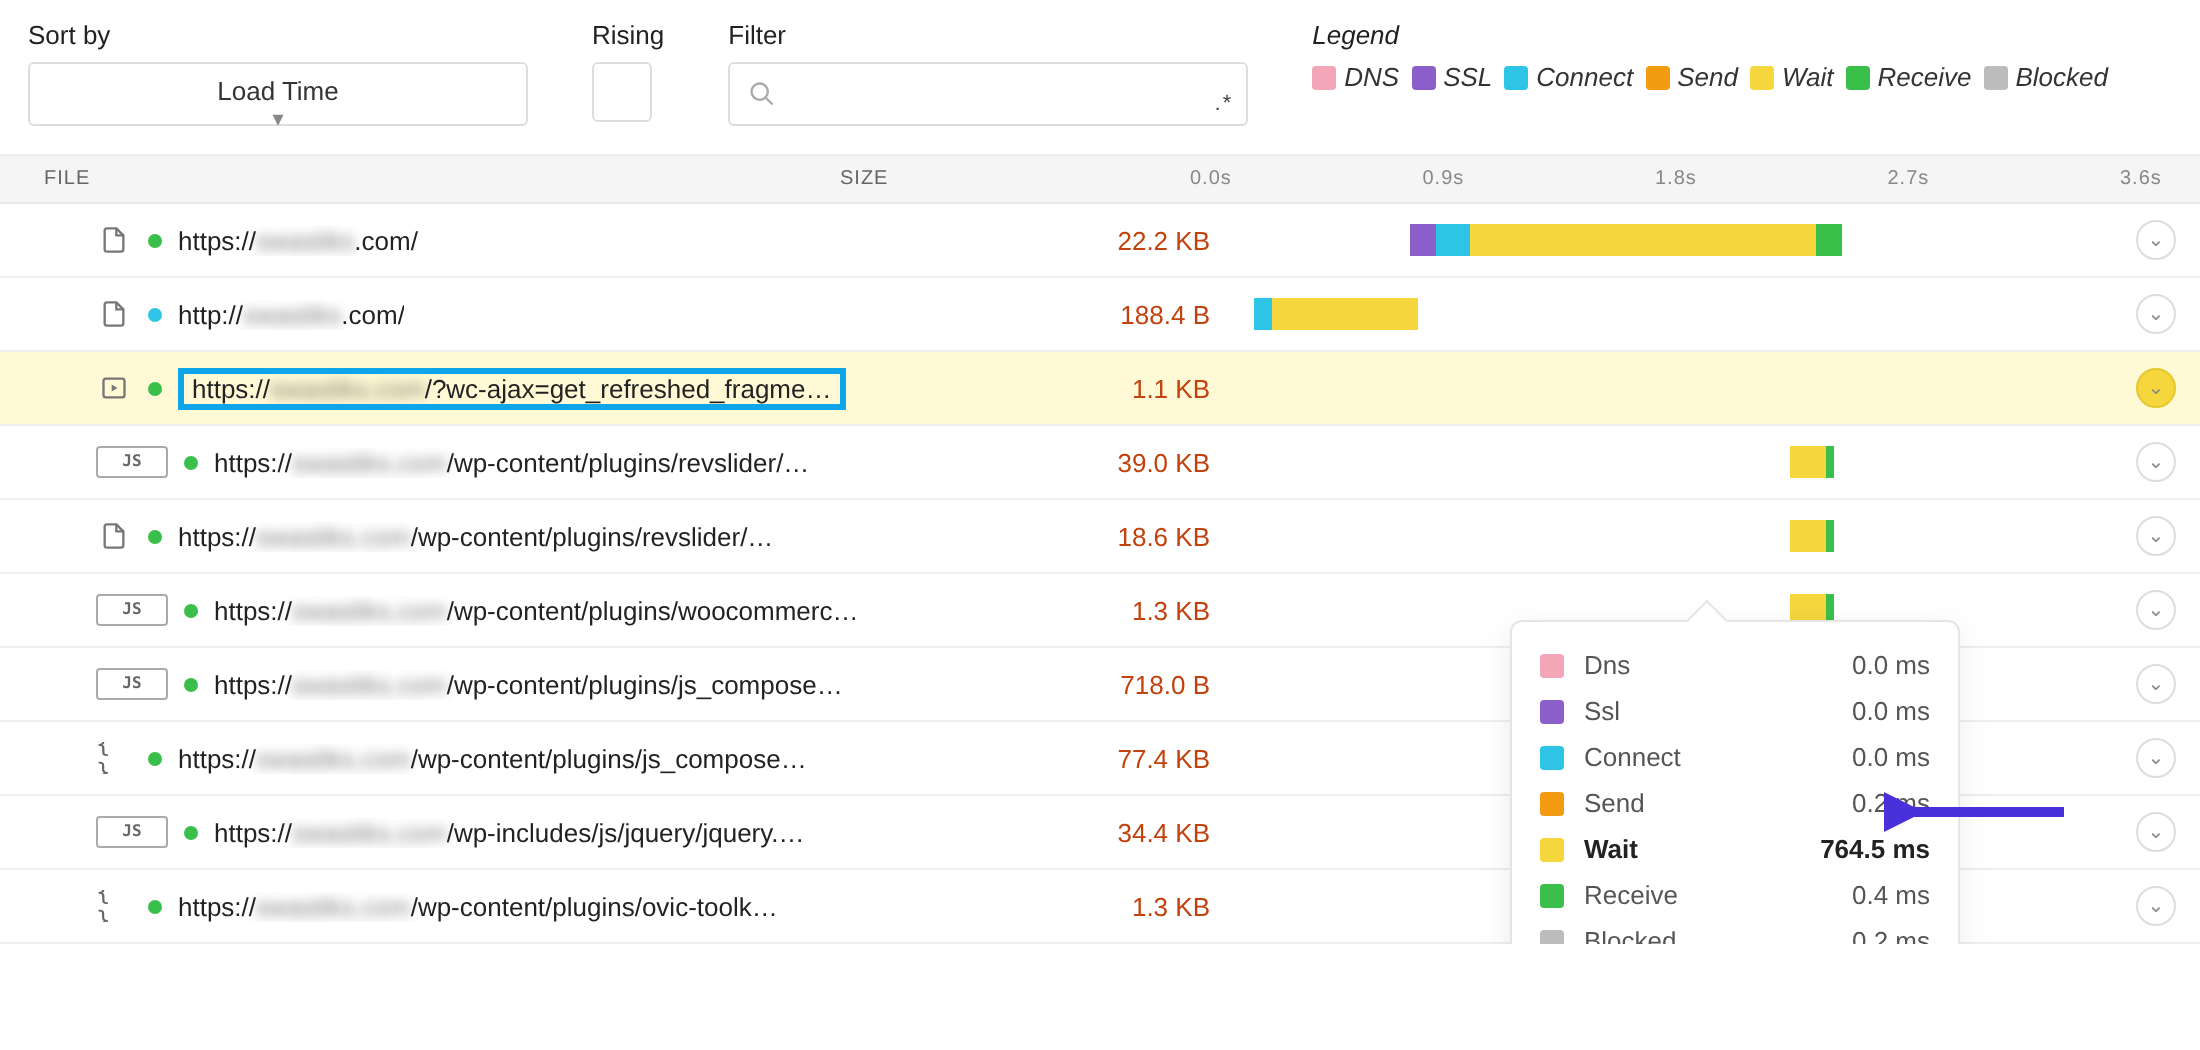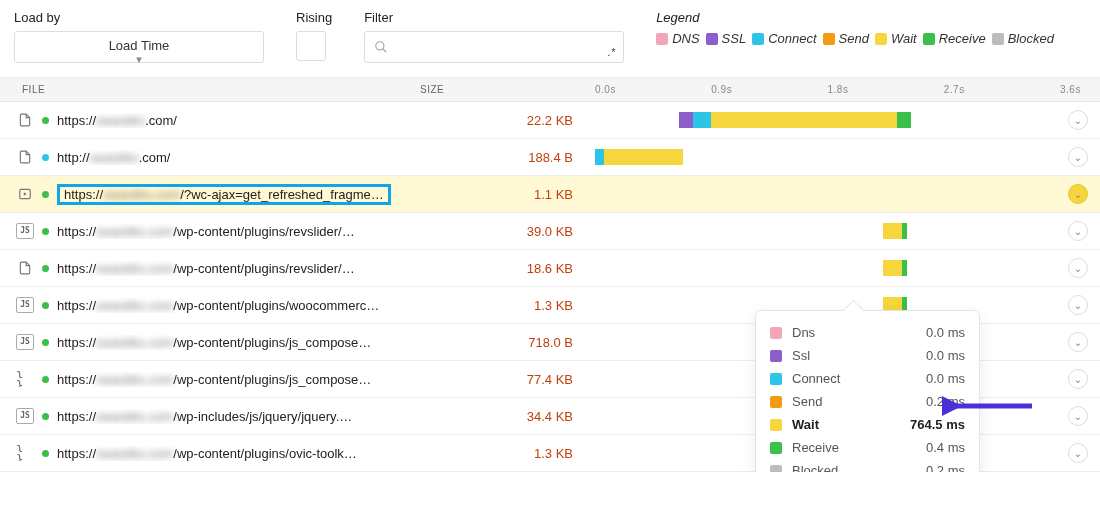--- a/index.html
+++ b/index.html
@@ -30,23 +30,23 @@
   .table-wrap { border-top: 1px solid #eee; }
   .header-row { display: flex; background: #f5f5f5; border-bottom: 1px solid #e8e8e8; font-size: 10px; letter-spacing: 0.05em; color: #666; padding: 6px 0; position: relative; }
   .col-file { width: 420px; padding-left: 22px; }
   .col-size { width: 175px; text-align: left; }
   .col-timeline { flex: 1; position: relative; padding-left: 10px; }
   .ticks { position: absolute; left: 0; right: 40px; top: 0; height: 100%; display: flex; font-size: 10px; color: #888; }
   .tick { position: absolute; top: 0; }
   .row { display: flex; align-items: center; border-bottom: 1px solid #eee; height: 37px; position: relative; }
   .row.highlight { background: #fff9d6; }
   .row.highlight .bar-area { opacity: 0; }
-  .file-cell { width: 420px; display: flex; align-items: center; padding-left: 16px; gap: 8px; overflow: hidden; }
+  .file-cell { width: 420px; display: flex; align-items: center; padding-left: 16px; gap: 8px; overflow: hidden; margin-left: 32px; }
   .icon-box { width: 18px; height: 16px; display: flex; align-items: center; justify-content: center; color: #666; flex-shrink: 0; }
-  .icon-box.js-icon { border: 1px solid #aaa; border-radius: 2px; font-size: 8px; line-height: 1; padding: 1px 1px; font-weight: 600; font-family: monospace; color: #666; width: 18px; }
+  .icon-box.js-icon { border: 1px solid #aaa; border-radius: 2px; font-size: 8px; line-height: 1; padding: 1px 1px; font-weight: 600; font-family: monospace; color: #666; width: 36px; }
   .icon-box.doc-icon svg { stroke: #777; }
   .icon-box.braces { font-family: monospace; font-size: 12px; letter-spacing: 1px; }
   .dot { width: 7px; height: 7px; border-radius: 50%; flex-shrink: 0; }
   .dot.green { background: #3bbf4b; }
   .dot.blue { background: #2ec4e6; }
   .url { font-size: 13px; color: #222; white-space: nowrap; overflow: hidden; text-overflow: ellipsis; }
   .url .blur { color: transparent; text-shadow: 0 0 6px rgba(0,0,0,0.5); }
   .url.boxed { border: 3px solid #0ea5e9; padding: 0 4px; }
   .size-cell { width: 175px; text-align: right; padding-right: 22px; font-size: 13px; color: #c2410c; }
   .timeline-cell { flex: 1; position: relative; height: 100%; padding-right: 40px; }
@@ -65,21 +65,21 @@
   .popup .total-row { border-top: 1px solid #eee; margin-top: 4px; padding-top: 8px; }
   .popup .total-row .plabel { margin-left: 22px; }
 
   .arrow-annot { position: absolute; top: 313px; left: 942px; z-index: 11; pointer-events: none; }
 </style>
 </head>
 <body>
 
 <div class="top-controls">
   <div class="ctrl-group">
-    <span class="ctrl-label">Load by</span>
+    <span class="ctrl-label">Sort by</span>
     <div class="select-box">
       <span class="val">Load Time</span>
       <span class="chev">▾</span>
     </div>
   </div>
   <div class="ctrl-group">
     <span class="ctrl-label">Rising</span>
     <div class="checkbox-box"></div>
   </div>
   <div class="ctrl-group">

